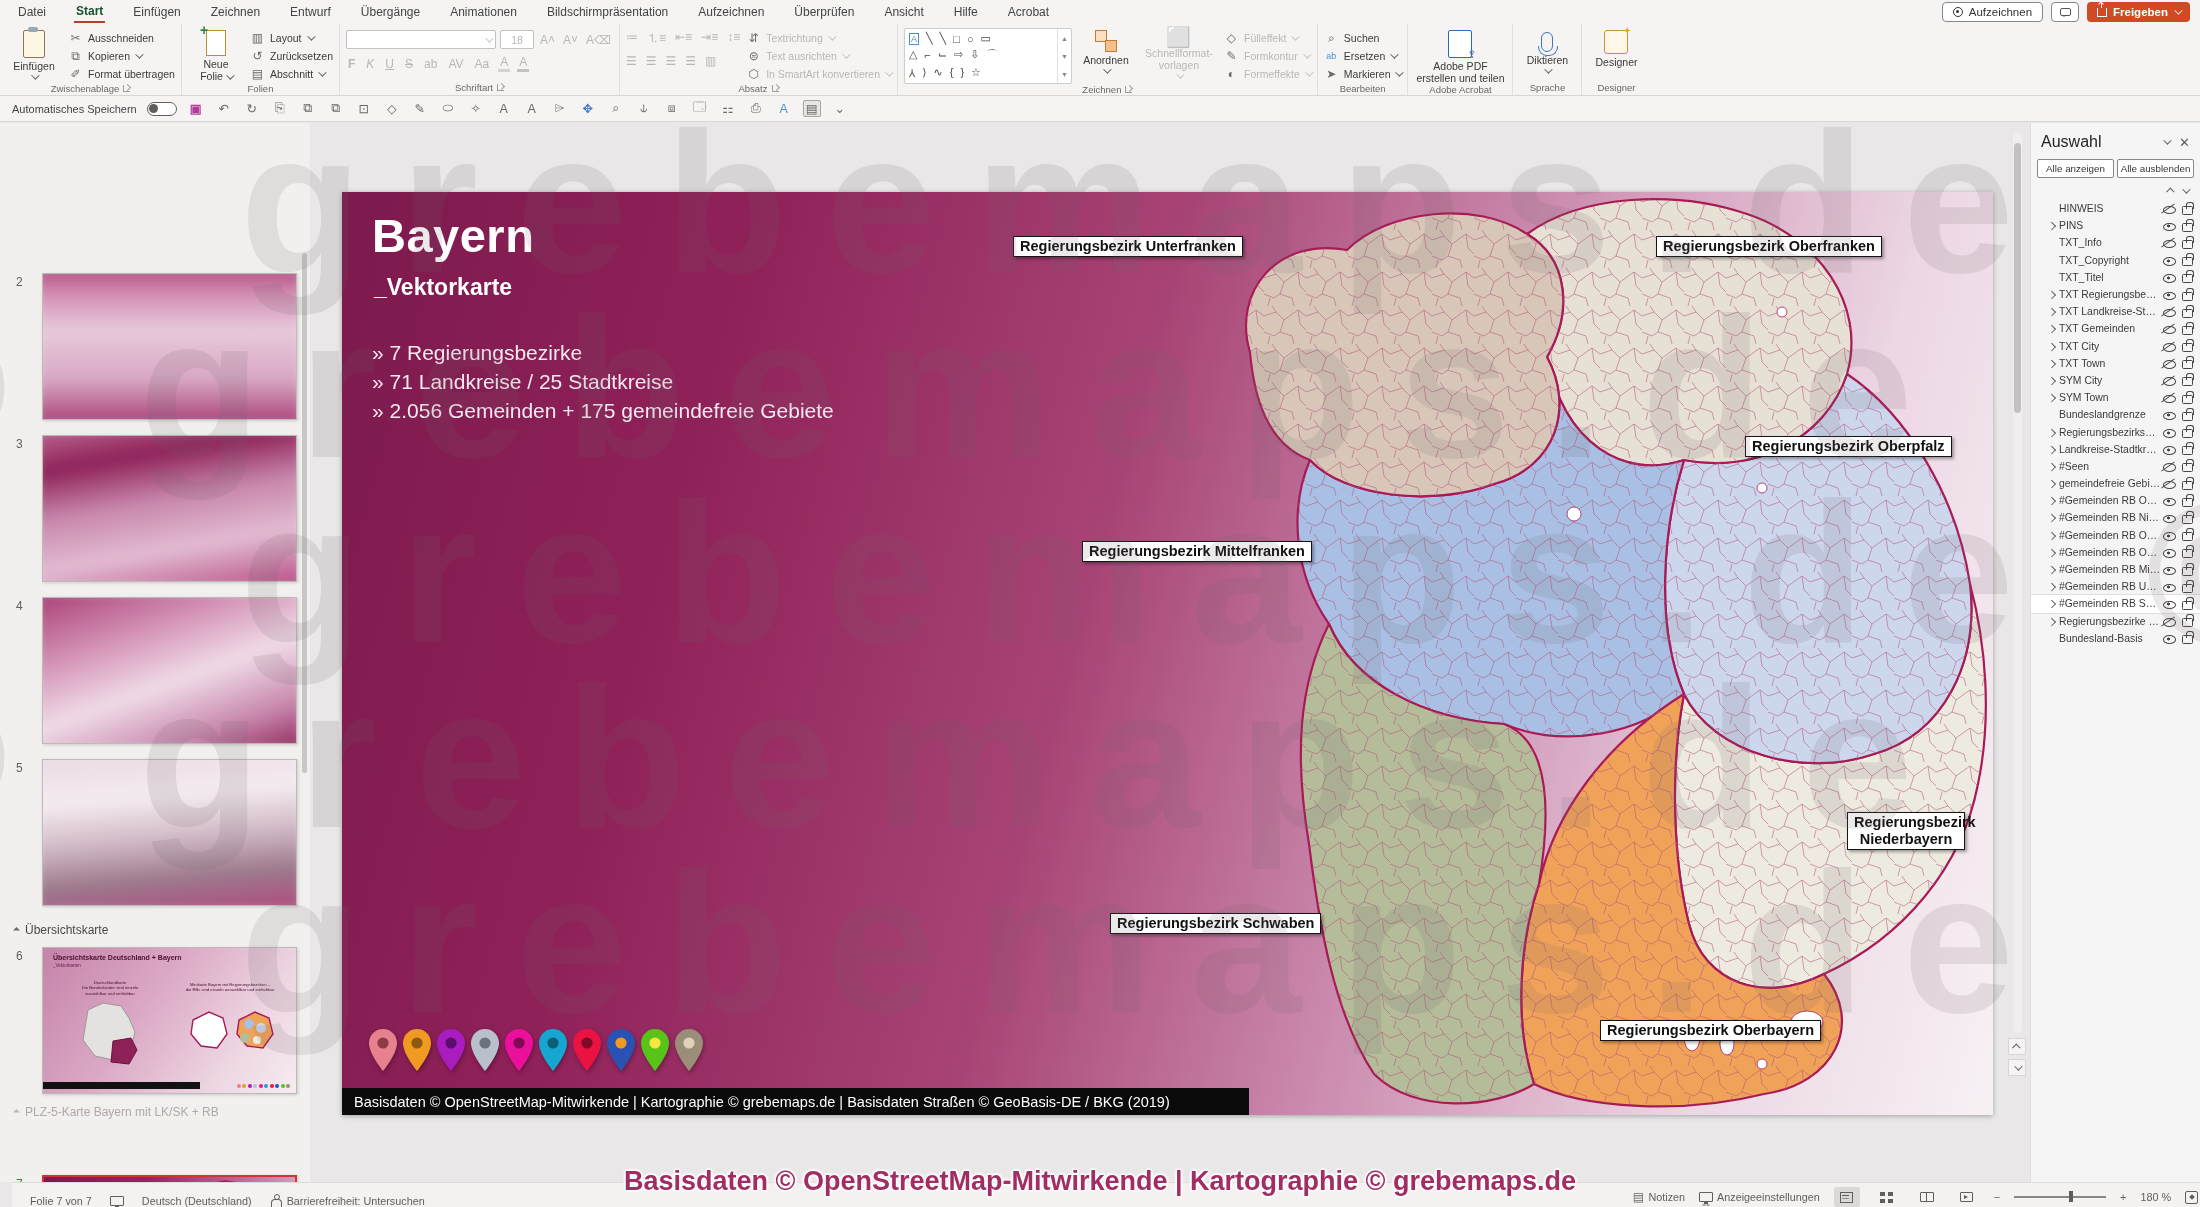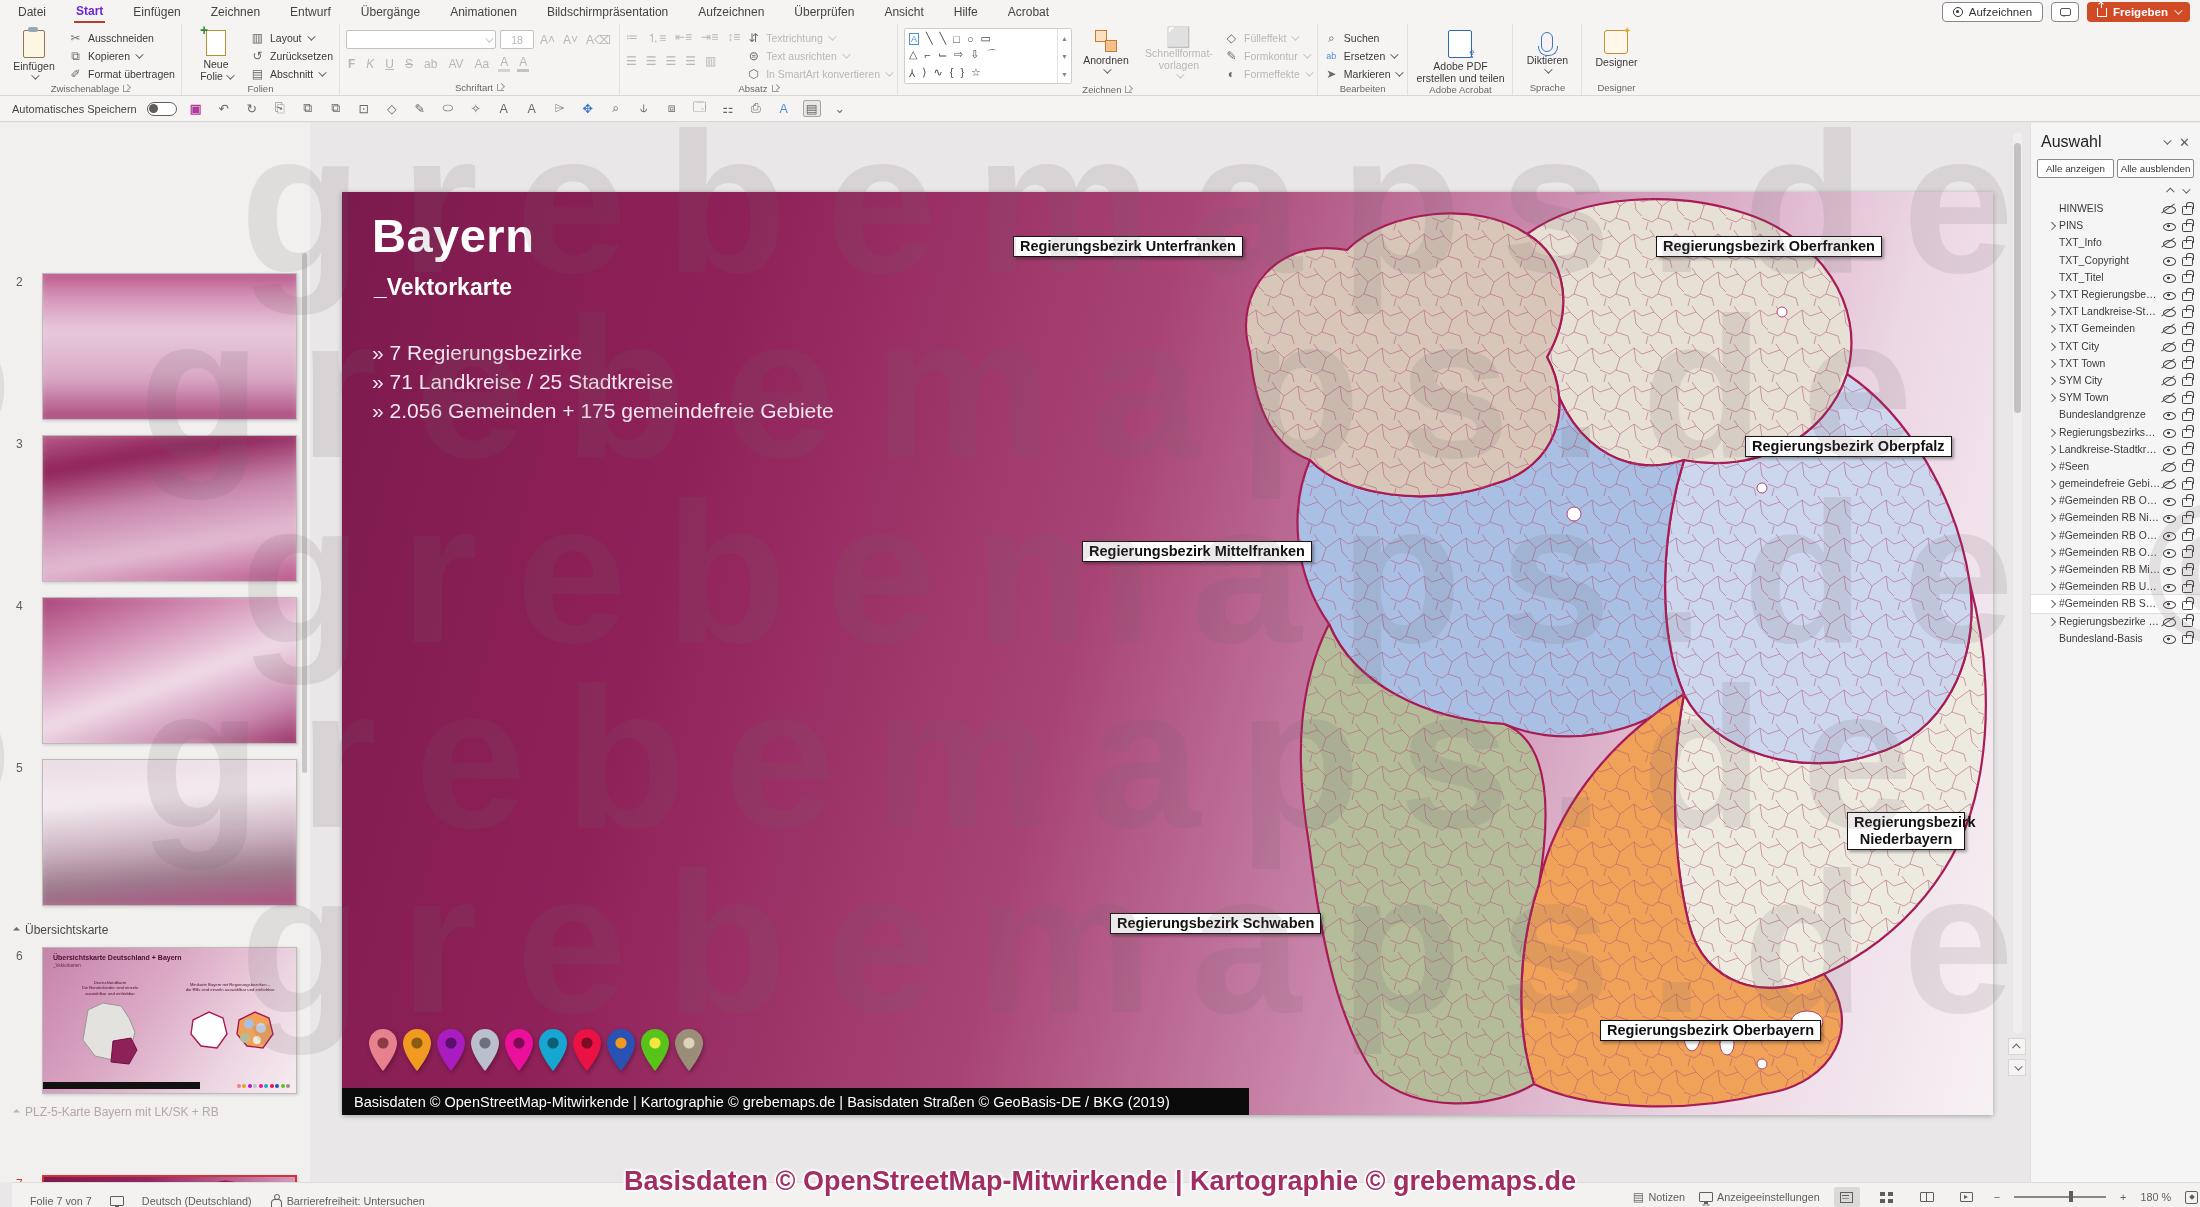--- a/index.html
+++ b/index.html
@@ -4,21 +4,21 @@
 <style>
   * { margin:0; padding:0; box-sizing:border-box; }
   html,body { width:2200px; height:1207px; overflow:hidden;
     font-family:"Liberation Sans", sans-serif; background:#e9e7e7; }
 
   
   .menu-bar { position:absolute; left:0; top:0; width:2200px; height:24px;
     background:#f6f4f3; display:flex; align-items:center; gap:26px;
     padding-left:16px; font-size:12px; color:#444; }
   .menu-item { cursor:default; padding:3px 2px; }
-  .menu-item.active { color:#6d28d9; font-weight:bold; border-bottom:2.5px solid #b5402a; }
+  .menu-item.active { color:#14532d; font-weight:bold; border-bottom:2.5px solid #b5402a; }
   .menu-right { position:absolute; right:10px; top:2px; display:flex; gap:8px; align-items:center; }
   .btn-record { display:flex; align-items:center; gap:6px; border:1px solid #8a8886;
     border-radius:4px; background:#fff; padding:2px 10px; font-size:11.5px; color:#333; height:20px;}
   .rec-dot { width:10px;height:10px;border:1.5px solid #333;border-radius:50%;position:relative;}
   .rec-dot::after{content:"";position:absolute;left:2px;top:2px;width:3px;height:3px;background:#333;border-radius:50%;}
   .btn-comment{width:28px;height:20px;border:1px solid #8a8886;border-radius:4px;background:#fff;display:flex;align-items:center;justify-content:center;}
   .bubble{width:11px;height:8px;border:1.3px solid #555;border-radius:2px;position:relative;}
   .bubble::after{content:"";position:absolute;left:1px;bottom:-4px;border:2.5px solid transparent;border-top-color:#555;}
   .btn-share{display:flex;align-items:center;gap:6px;background:#d04a26;color:#fff;border-radius:4px;
     padding:2px 10px;font-size:11.5px;height:20px;font-weight:bold;}

